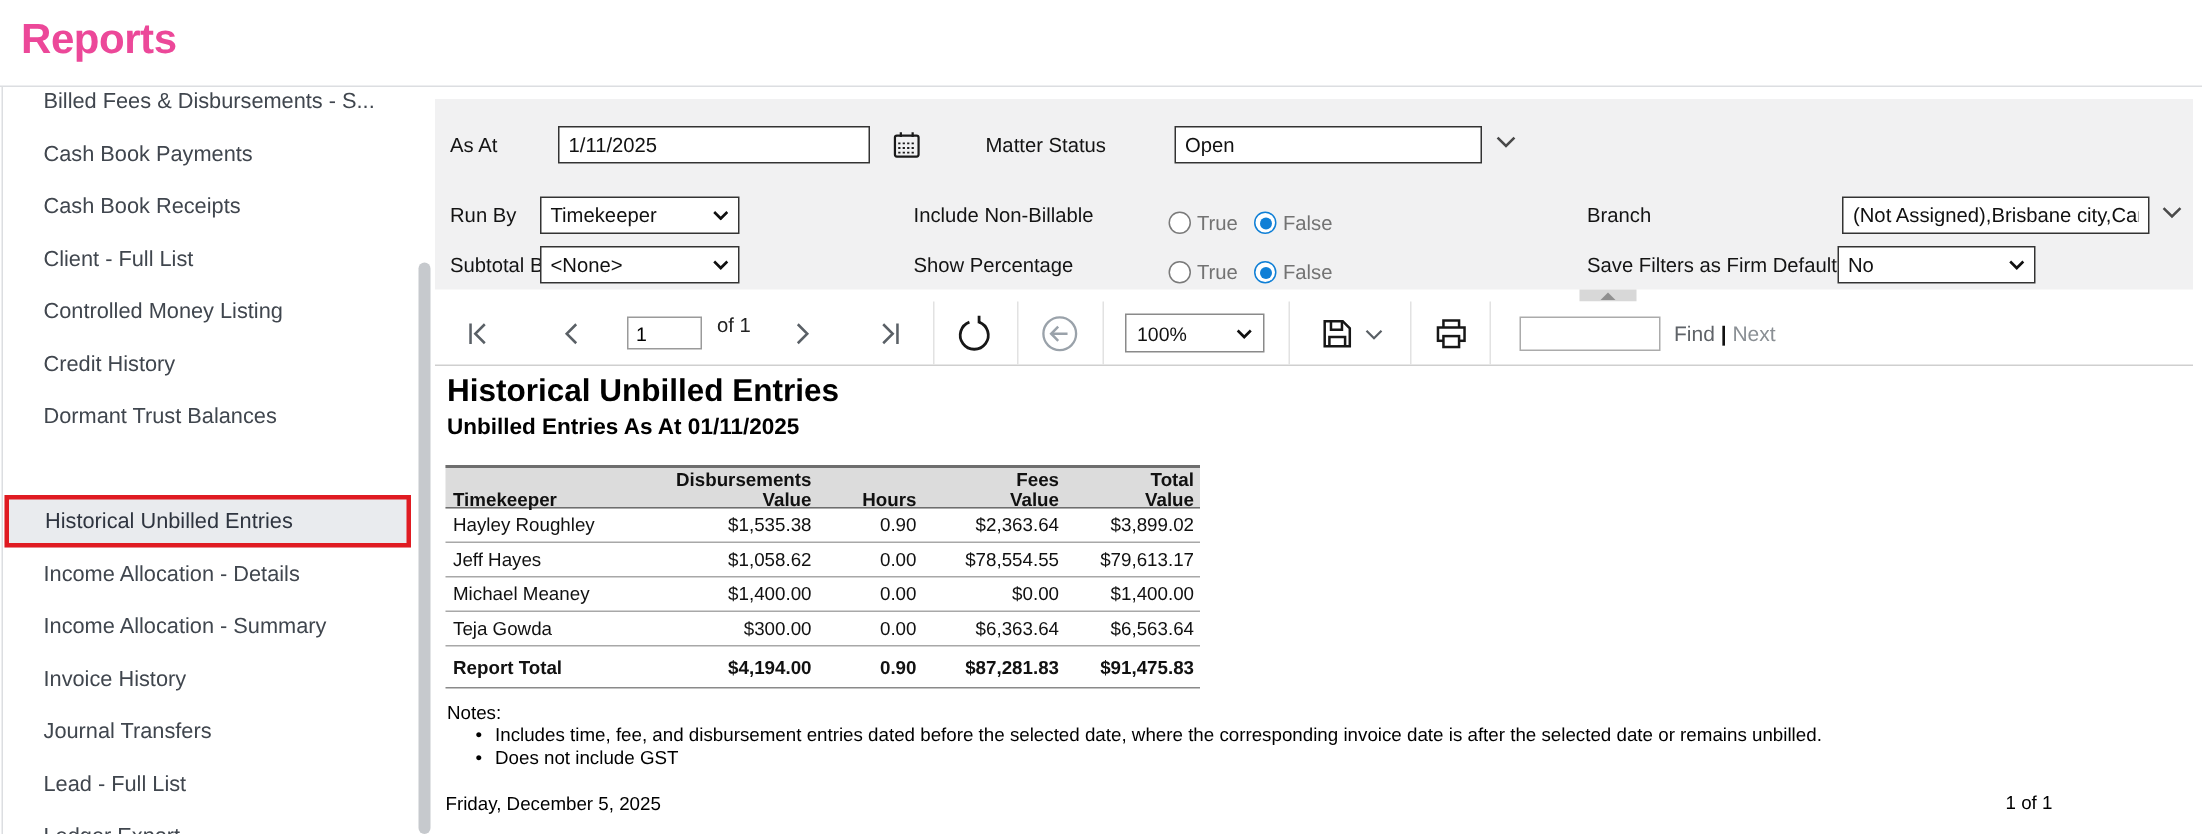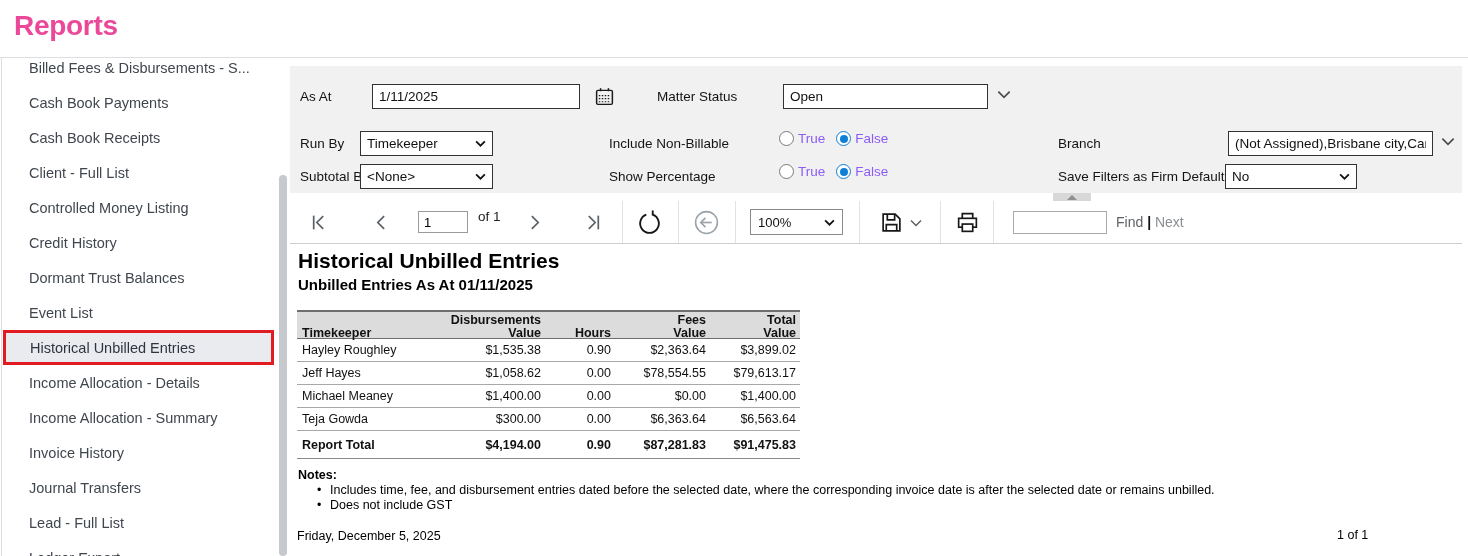--- a/index.html
+++ b/index.html
@@ -22,21 +22,21 @@
               background:#c6c9cd; border-radius:4px; }
 
   
   .filter-panel { position:absolute; left:290px; top:66px; width:1172px; height:127px; background:#f1f1f2; }
   .f-label { position:absolute; height:25px; display:flex; align-items:center; font-size:13.5px; color:#141414; }
   .f-input { position:absolute; height:25px; border:1px solid #333; background:#fff; font-size:13.5px;
              padding:0 6px; font-family:"Liberation Sans", sans-serif; color:#111; }
   .fselect { position:absolute; height:25px; border:1px solid #333; background:#fff; font-size:13.5px;
              color:#111; display:flex; align-items:center; justify-content:space-between; padding:0 6px; cursor:pointer; }
   .chev-out { position:absolute; width:16px; height:12px; cursor:pointer; }
-  .radio-group { position:absolute; height:25px; display:flex; align-items:flex-start; font-size:13.5px; color:#8b5cf6; }
+  .radio-group { position:absolute; height:25px; display:flex; align-items:flex-end; font-size:13.5px; color:#737373; }
   .radio { width:15px; height:15px; border-radius:50%; border:1px solid #7a7a7a; background:#fff;
            display:inline-block; margin-right:4px; cursor:pointer; }
   .radio.checked { border:1.5px solid #0f7fd6; position:relative; }
   .radio.checked::after { content:""; position:absolute; inset:2.5px; border-radius:50%; background:#0f7fd6; }
   .radio-lbl { margin-right:11px; }
   .cal-btn { position:absolute; width:26px; height:25px; display:flex; align-items:center; justify-content:center; cursor:pointer; }
 
   
   .splitter { position:absolute; left:1053px; top:193px; width:38px; height:8px; background:#d8d8d8;
               display:flex; align-items:center; justify-content:center; cursor:pointer; }
@@ -70,21 +70,21 @@
   .thead { background:#dcdcdc; border-top:2px solid #6e6e6e; border-bottom:1px solid #6e6e6e; height:29px; }
   .th { display:flex; align-items:flex-end; justify-content:flex-end; text-align:right;
         white-space:pre-line; font-weight:bold; line-height:12.5px; padding:2px 4px 3px; }
   .th.c0 { justify-content:flex-start; text-align:left; padding-left:5px; }
   .trow { height:23px; border-bottom:1px solid #a8a8a8; }
   .trow-total { height:28px; border-bottom:1px solid #8a8a8a; font-weight:bold; }
   .td { display:flex; align-items:center; padding:0 4px; }
   .td.c0 { padding-left:5px; }
   .td.num { justify-content:flex-end; }
 
-  .notes-label { position:absolute; left:298px; top:468px; font-size:12.5px; font-weight:bold; color:#000; }
+  .notes-label { position:absolute; left:298px; top:468px; font-size:12.5px; font-weight:normal; color:#000; }
   .note-line { position:absolute; left:317px; font-size:12.5px; color:#000; }
   .note-line .dot { display:inline-block; width:13px; }
   .footer-date { position:absolute; left:297px; top:529px; font-size:12.5px; color:#000; }
   .footer-pages { position:absolute; left:1337px; top:528px; font-size:12.5px; color:#000; }
 
   svg { display:block; }
 </style>
 </head>
 <body>
 
@@ -94,21 +94,20 @@
   <div class="top-divider"></div>
 
   <div class="sidebar">
     <div class="nav-item" style="top:-8px">Billed Fees &amp; Disbursements - S...</div>
     <div class="nav-item" style="top:27px">Cash Book Payments</div>
     <div class="nav-item" style="top:62px">Cash Book Receipts</div>
     <div class="nav-item" style="top:97px">Client - Full List</div>
     <div class="nav-item" style="top:132px">Controlled Money Listing</div>
     <div class="nav-item" style="top:167px">Credit History</div>
     <div class="nav-item" style="top:202px">Dormant Trust Balances</div>
-    <div class="nav-item" style="top:237px">Event List</div>
     <div class="nav-item sel" style="top:272px">Historical Unbilled Entries</div>
     <div class="nav-item" style="top:307px">Income Allocation - Details</div>
     <div class="nav-item" style="top:342px">Income Allocation - Summary</div>
     <div class="nav-item" style="top:377px">Invoice History</div>
     <div class="nav-item" style="top:412px">Journal Transfers</div>
     <div class="nav-item" style="top:447px">Lead - Full List</div>
     <div class="nav-item" style="top:482px">Ledger Export</div>
   </div>
   <div class="sb-thumb"></div>
 

